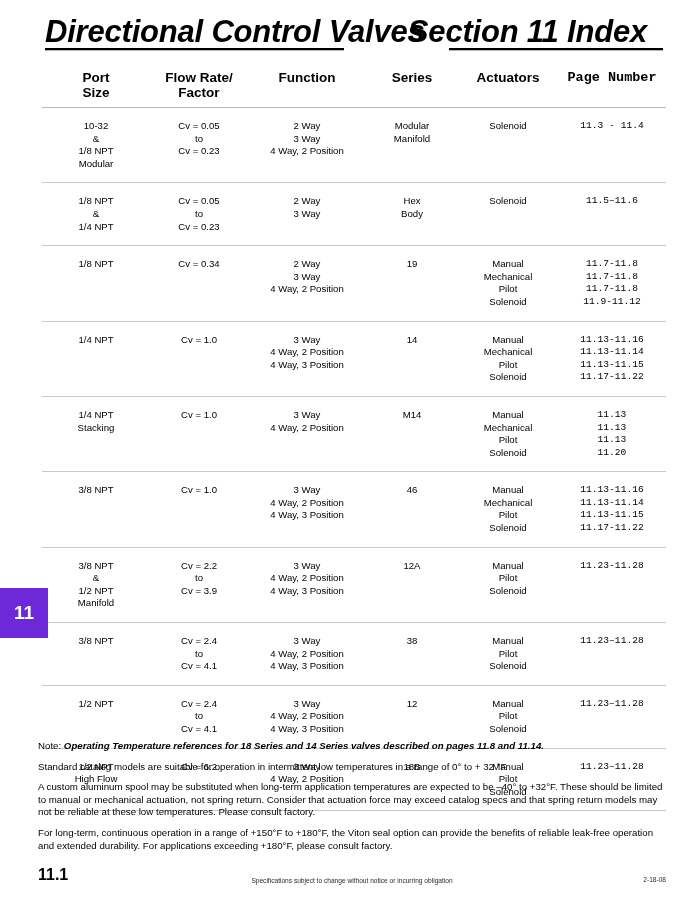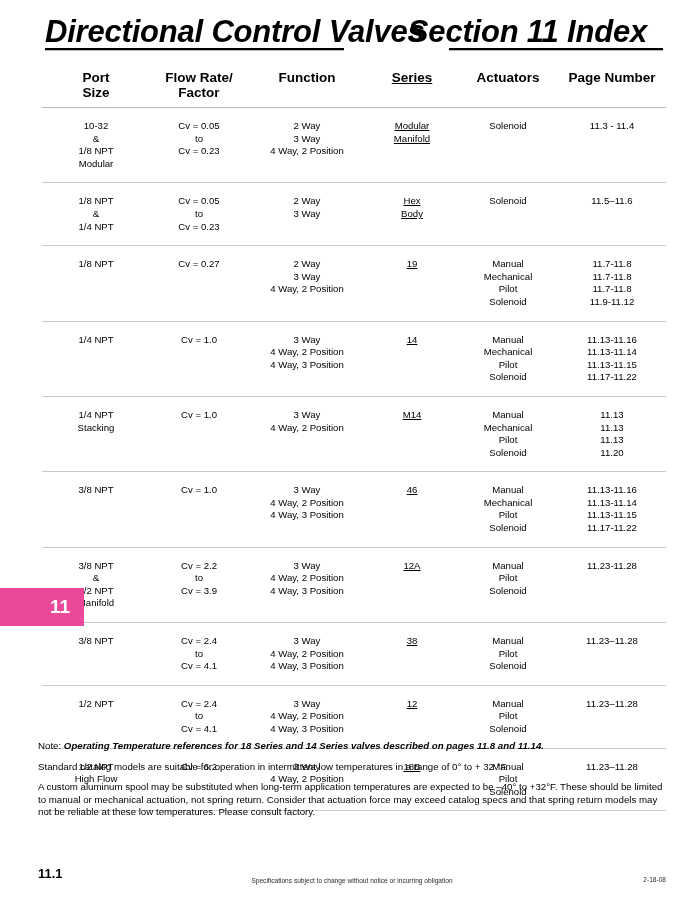--- a/index.html
+++ b/index.html
@@ -92,39 +92,38 @@
   }
   .row .cell {
     text-align: center;
     white-space: pre-line;
   }
 
   
   .c-port   { width: 108px; }
   .c-flow   { width: 98px;  }
   .c-func   { width: 118px; }
-  .c-series { width: 92px; text-decoration: underline;  }
+  .c-series { width: 92px;  }
   .c-act    { width: 100px; }
-  .c-page   { width: 108px; }
+  .c-page   { width: 108px; font-family: Liberation Mono, monospace; }
 
   
   .side-tab {
     position: absolute;
     left: 0;
     top: 588px;
     width: 48px;
-    height: 38px;
-    background: #ec4899;
+    height: 50px;
+    background: #6d28d9;
     color: #fff;
     font-weight: bold;
     font-size: 19px;
     display: flex;
     align-items: center;
     justify-content: center;
-    padding-left: 36px;
   }
 
   
   .notes {
     position: absolute;
     left: 38px;
     top: 740px;
     width: 628px;
     font-size: 9.7px;
     line-height: 12.6px;
@@ -143,21 +142,21 @@
     left: 38px;
     top: 866px;
     width: 628px;
     height: 30px;
   }
   .folio {
     position: absolute;
     left: 0;
     top: 0;
     font-weight: bold;
-    font-size: 13px;
+    font-size: 16px;
   }
   .spec-note {
     position: absolute;
     left: 0;
     right: 0;
     top: 11px;
     text-align: center;
     font-size: 6.6px;
     color: #2b2b2b;
   }
@@ -237,21 +236,21 @@
 3 Way</div>
       <div class="cell c-series">Hex
 Body</div>
       <div class="cell c-act">Solenoid</div>
       <div class="cell c-page">11.5–11.6</div>
     </div>
     <div class="rule"></div>
 
     <div class="row">
       <div class="cell c-port">1/8 NPT</div>
-      <div class="cell c-flow">Cv = 0.27</div>
+      <div class="cell c-flow">Cv = 0.34</div>
       <div class="cell c-func">2 Way
 3 Way
 4 Way, 2 Position</div>
       <div class="cell c-series">19</div>
       <div class="cell c-act">Manual
 Mechanical
 Pilot
 Solenoid</div>
       <div class="cell c-page">11.7-11.8
 11.7-11.8
@@ -382,20 +381,21 @@
   </div>
 
   <div class="side-tab">
     <span>11</span>
   </div>
 
   <div class="notes">
     <p><span>Note: </span><span class="note-em">Operating Temperature references for 18 Series and 14 Series valves described on pages 11.8 and 11.14.</span></p>
     <p>Standard catalog models are suitable for operation in intermittent low temperatures in a range  of 0° to + 32 °F.</p>
     <p>A custom aluminum spool may be substituted when  long-term application temperatures are expected to be –40° to +32°F. These should be limited to manual or mechanical actuation, not spring return. Consider that actuation force may exceed catalog specs and that spring return models may not be reliable at these low temperatures. Please consult factory.</p>
+    <p>For long-term, continuous operation in a range of +150°F to +180°F, the Viton seal option can provide the benefits of reliable leak-free operation and extended durability. For applications exceeding +180°F, please consult factory.</p>
   </div>
 
   <div class="footer">
     <div class="folio">11.1</div>
     <div class="spec-note">Specifications subject to change without notice or incurring obligation</div>
     <div class="rev-date">2-18-08</div>
   </div>
 
 </div>
 

